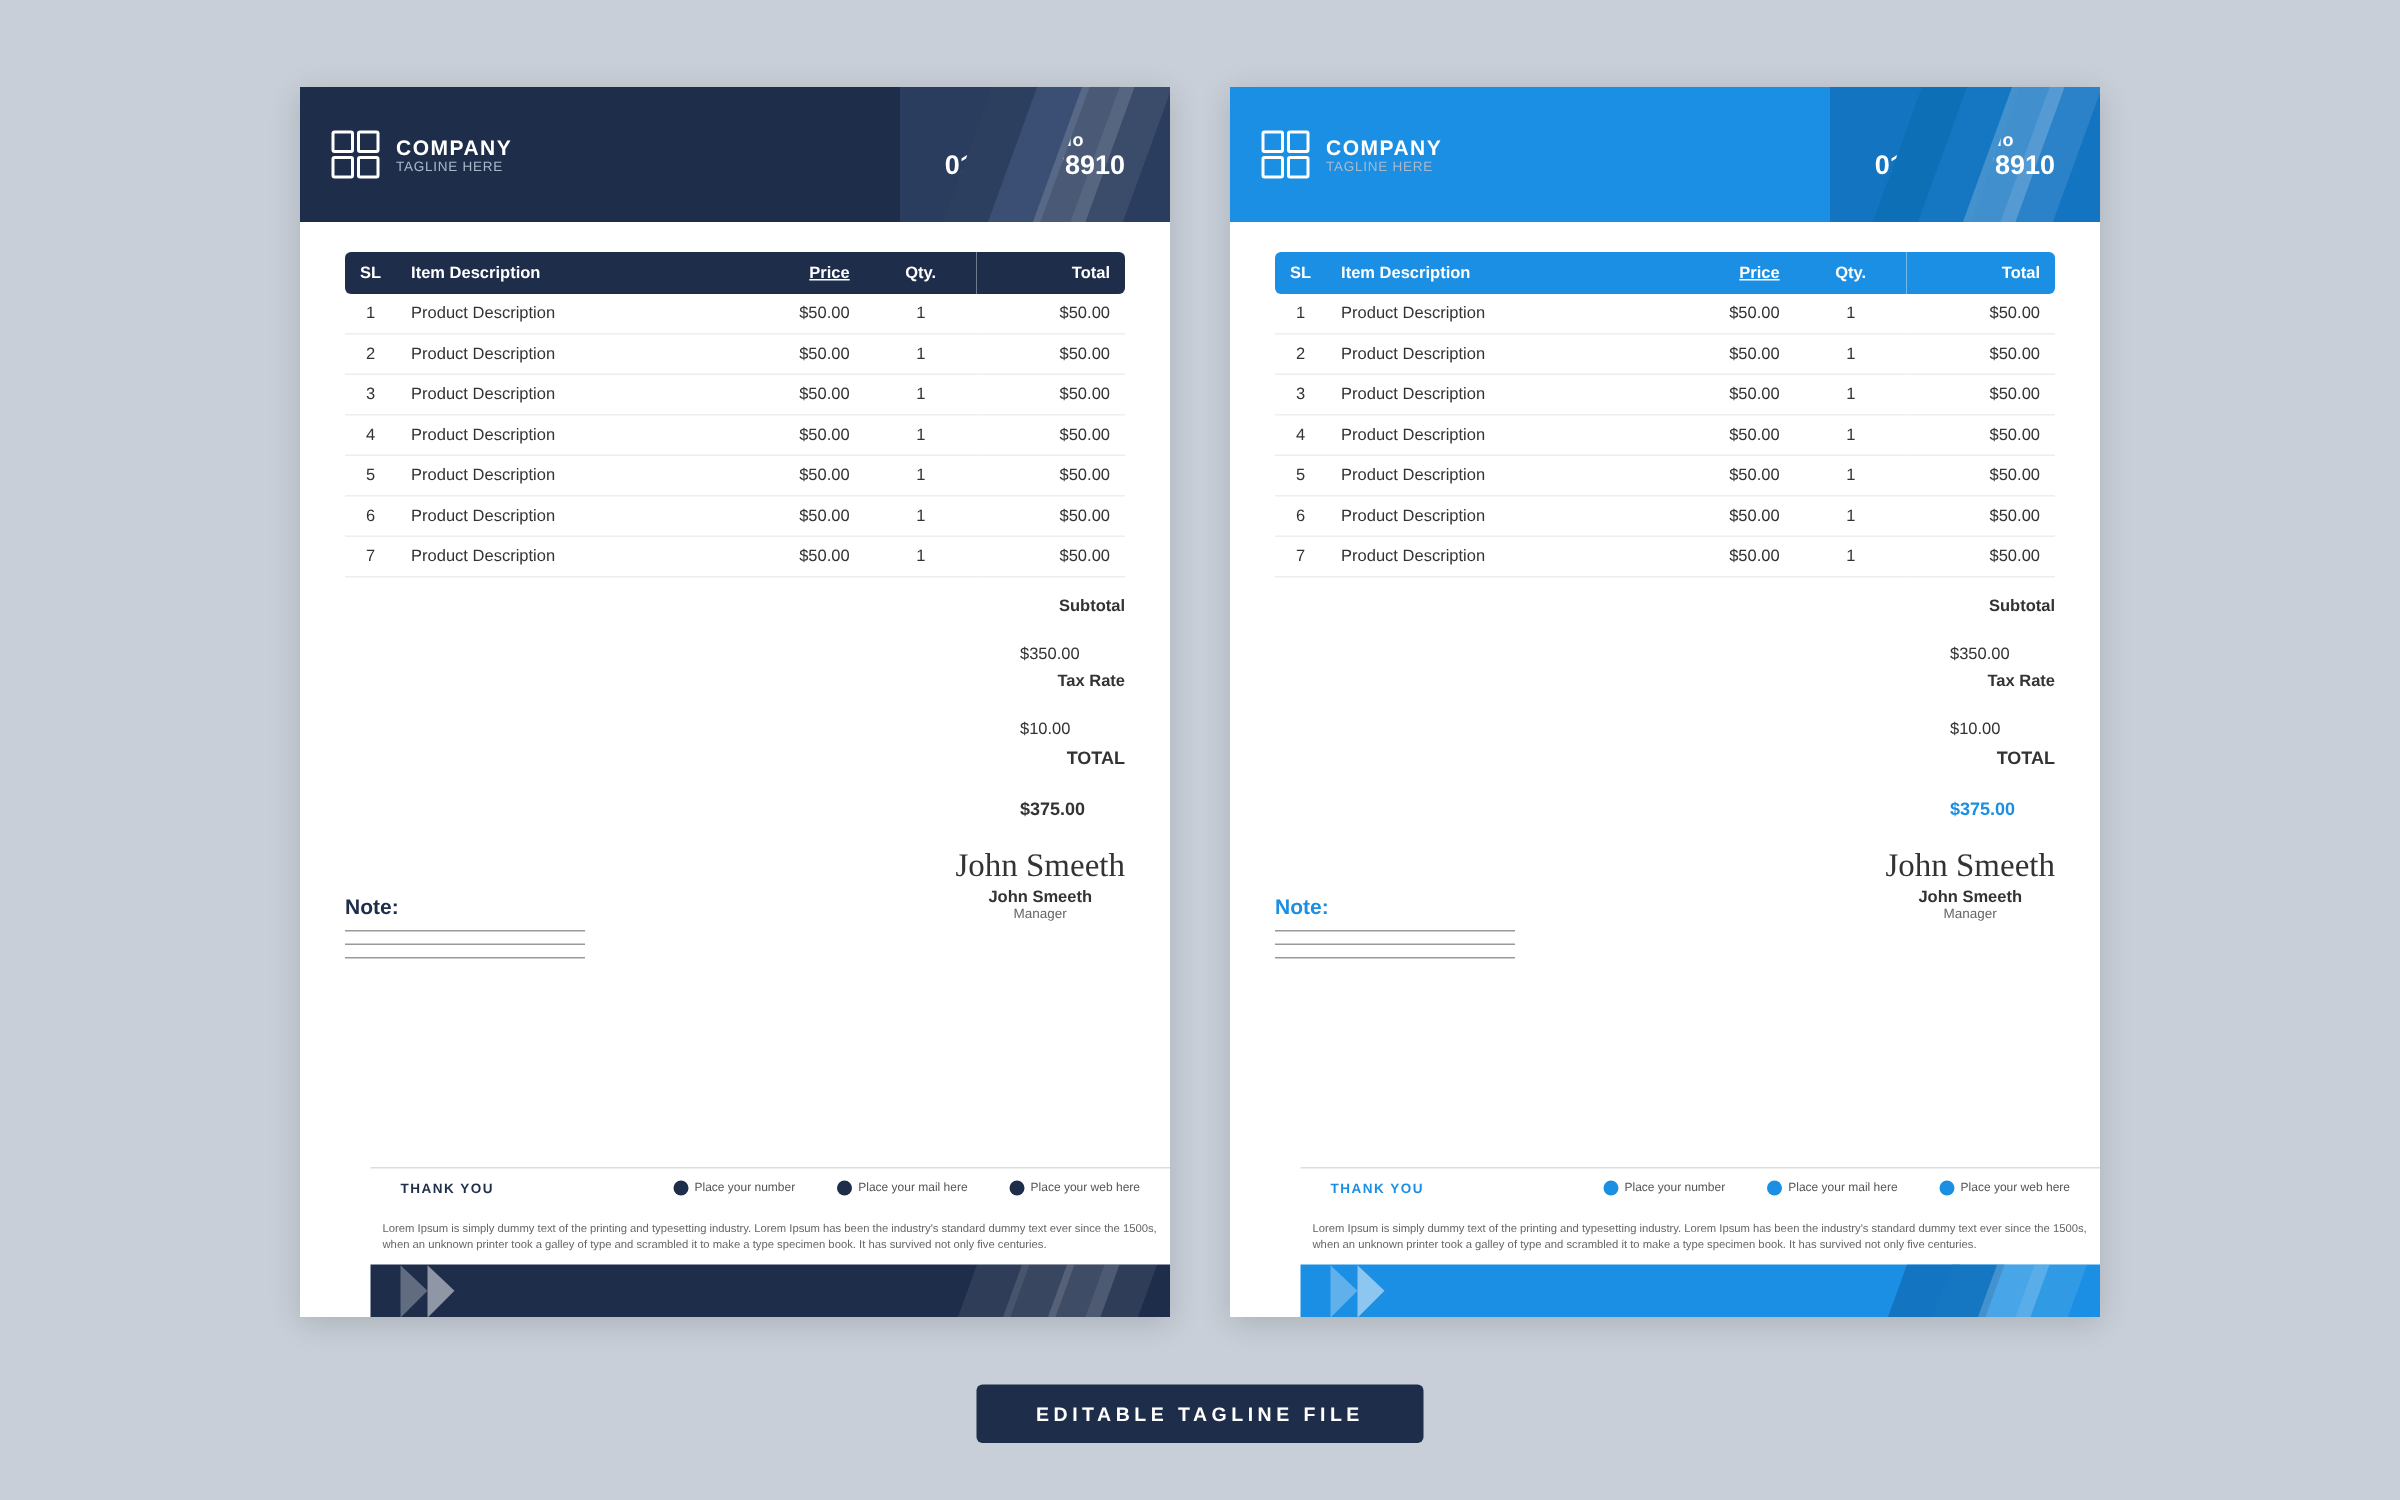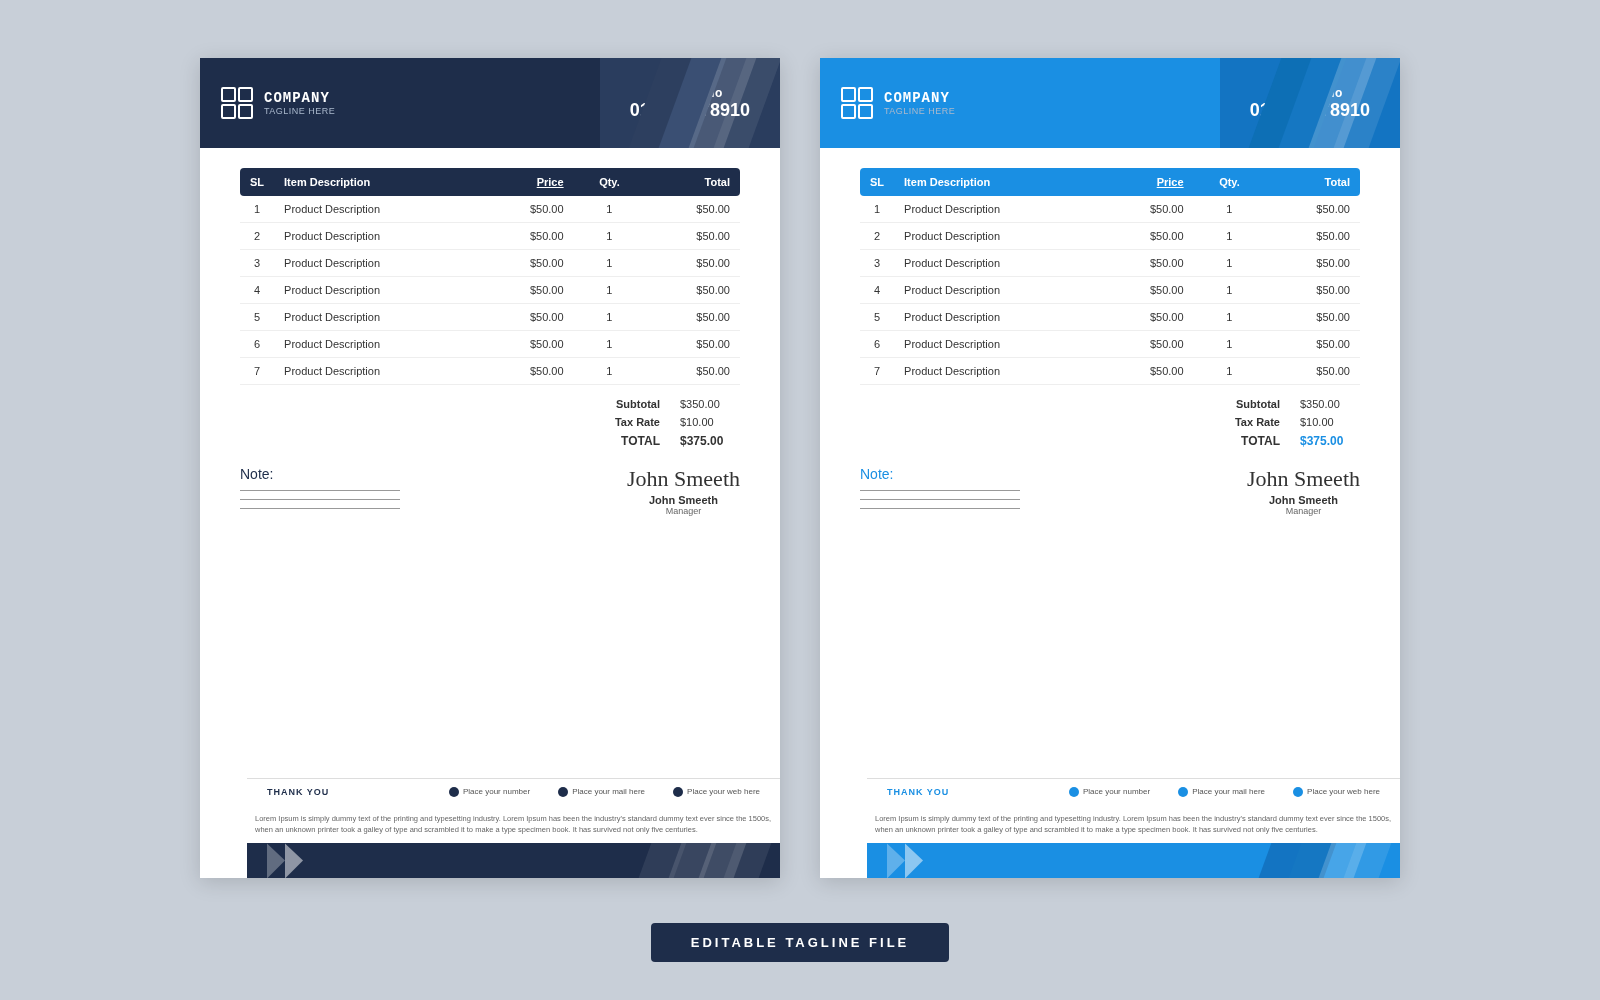--- a/index.html
+++ b/index.html
@@ -58,21 +58,20 @@
       height: 34px;
       margin-right: 10px;
       flex-shrink: 0;
     }
 
     .company-text .company-name {
       color: #fff;
       font-size: 14px;
       font-weight: 700;
       letter-spacing: 1px;
-      font-family: Liberation Mono, monospace;
     }
 
     .company-text .company-tagline {
       color: #aab8cc;
       font-size: 9px;
       letter-spacing: 0.5px;
     }
 
     .header-invoice-section {
       display: flex;
@@ -122,21 +121,21 @@
     .deco-bar-3-dark { background: rgba(255,255,255,0.15); right: 40px; }
     .deco-bar-4-dark { background: rgba(255,255,255,0.08); right: 15px; }
 
     .deco-bar-1-blue { background: #0d6fb5; right: 100px; }
     .deco-bar-2-blue { background: #1577c2; right: 70px; }
     .deco-bar-3-blue { background: rgba(255,255,255,0.2); right: 40px; }
     .deco-bar-4-blue { background: rgba(255,255,255,0.1); right: 15px; }
 
     
     .invoice-body {
-      padding: 20px 40px;
+      padding: 20px 30px;
       flex: 1;
     }
 
     
     .invoice-table {
       width: 100%;
       border-collapse: collapse;
       margin-bottom: 10px;
     }
 
@@ -190,20 +189,21 @@
       align-items: flex-end;
       margin-bottom: 15px;
     }
 
     .total-row {
       display: flex;
       gap: 20px;
       font-size: 11px;
       color: #333;
       padding: 3px 0;
+      flex-direction: column;
     }
 
     .total-row .total-label {
       font-weight: 600;
       text-align: right;
       min-width: 70px;
     }
 
     .total-row .total-value {
       min-width: 60px;
@@ -225,23 +225,24 @@
       justify-content: space-between;
       align-items: flex-start;
     }
 
     .note-left {
       flex: 1;
     }
 
     .note-title {
       font-size: 14px;
-      font-weight: 400;
+      font-weight: 700;
       color: #1e2d4a;
       margin-bottom: 8px;
+      margin-top: 32px;
     }
 
     .note-title-blue { color: #1a8fe3; }
 
     .note-lines {
       display: flex;
       flex-direction: column;
       gap: 8px;
     }
 

